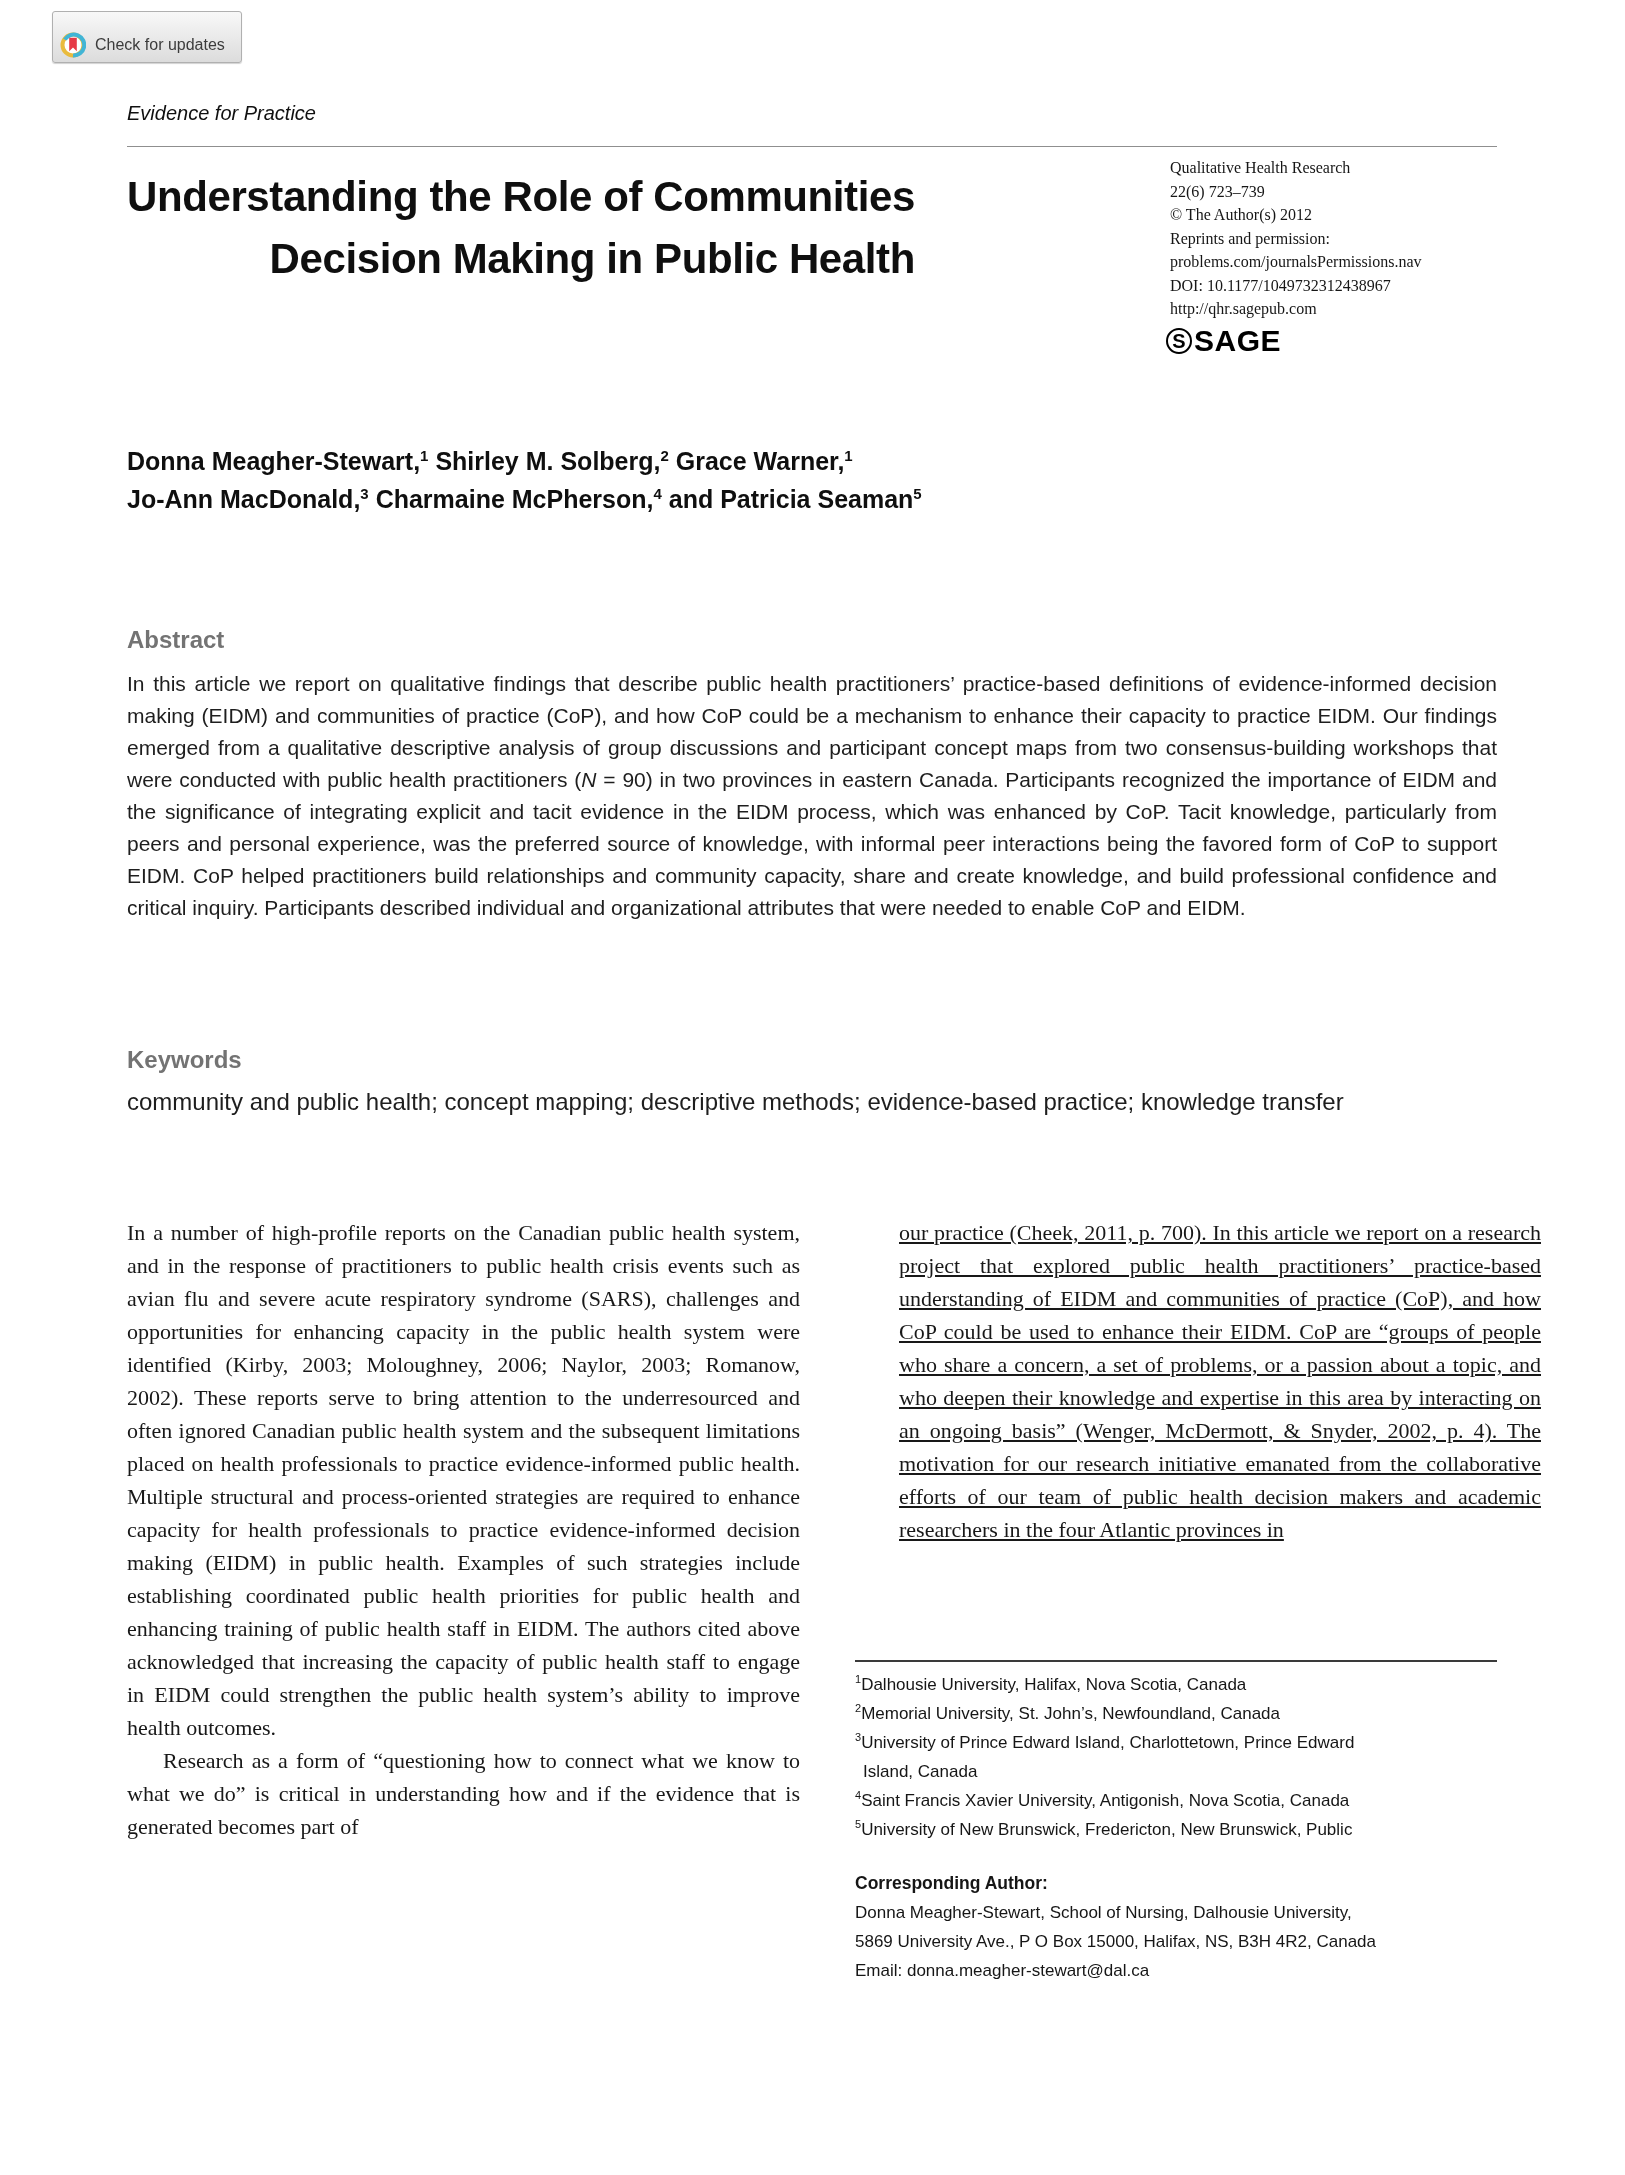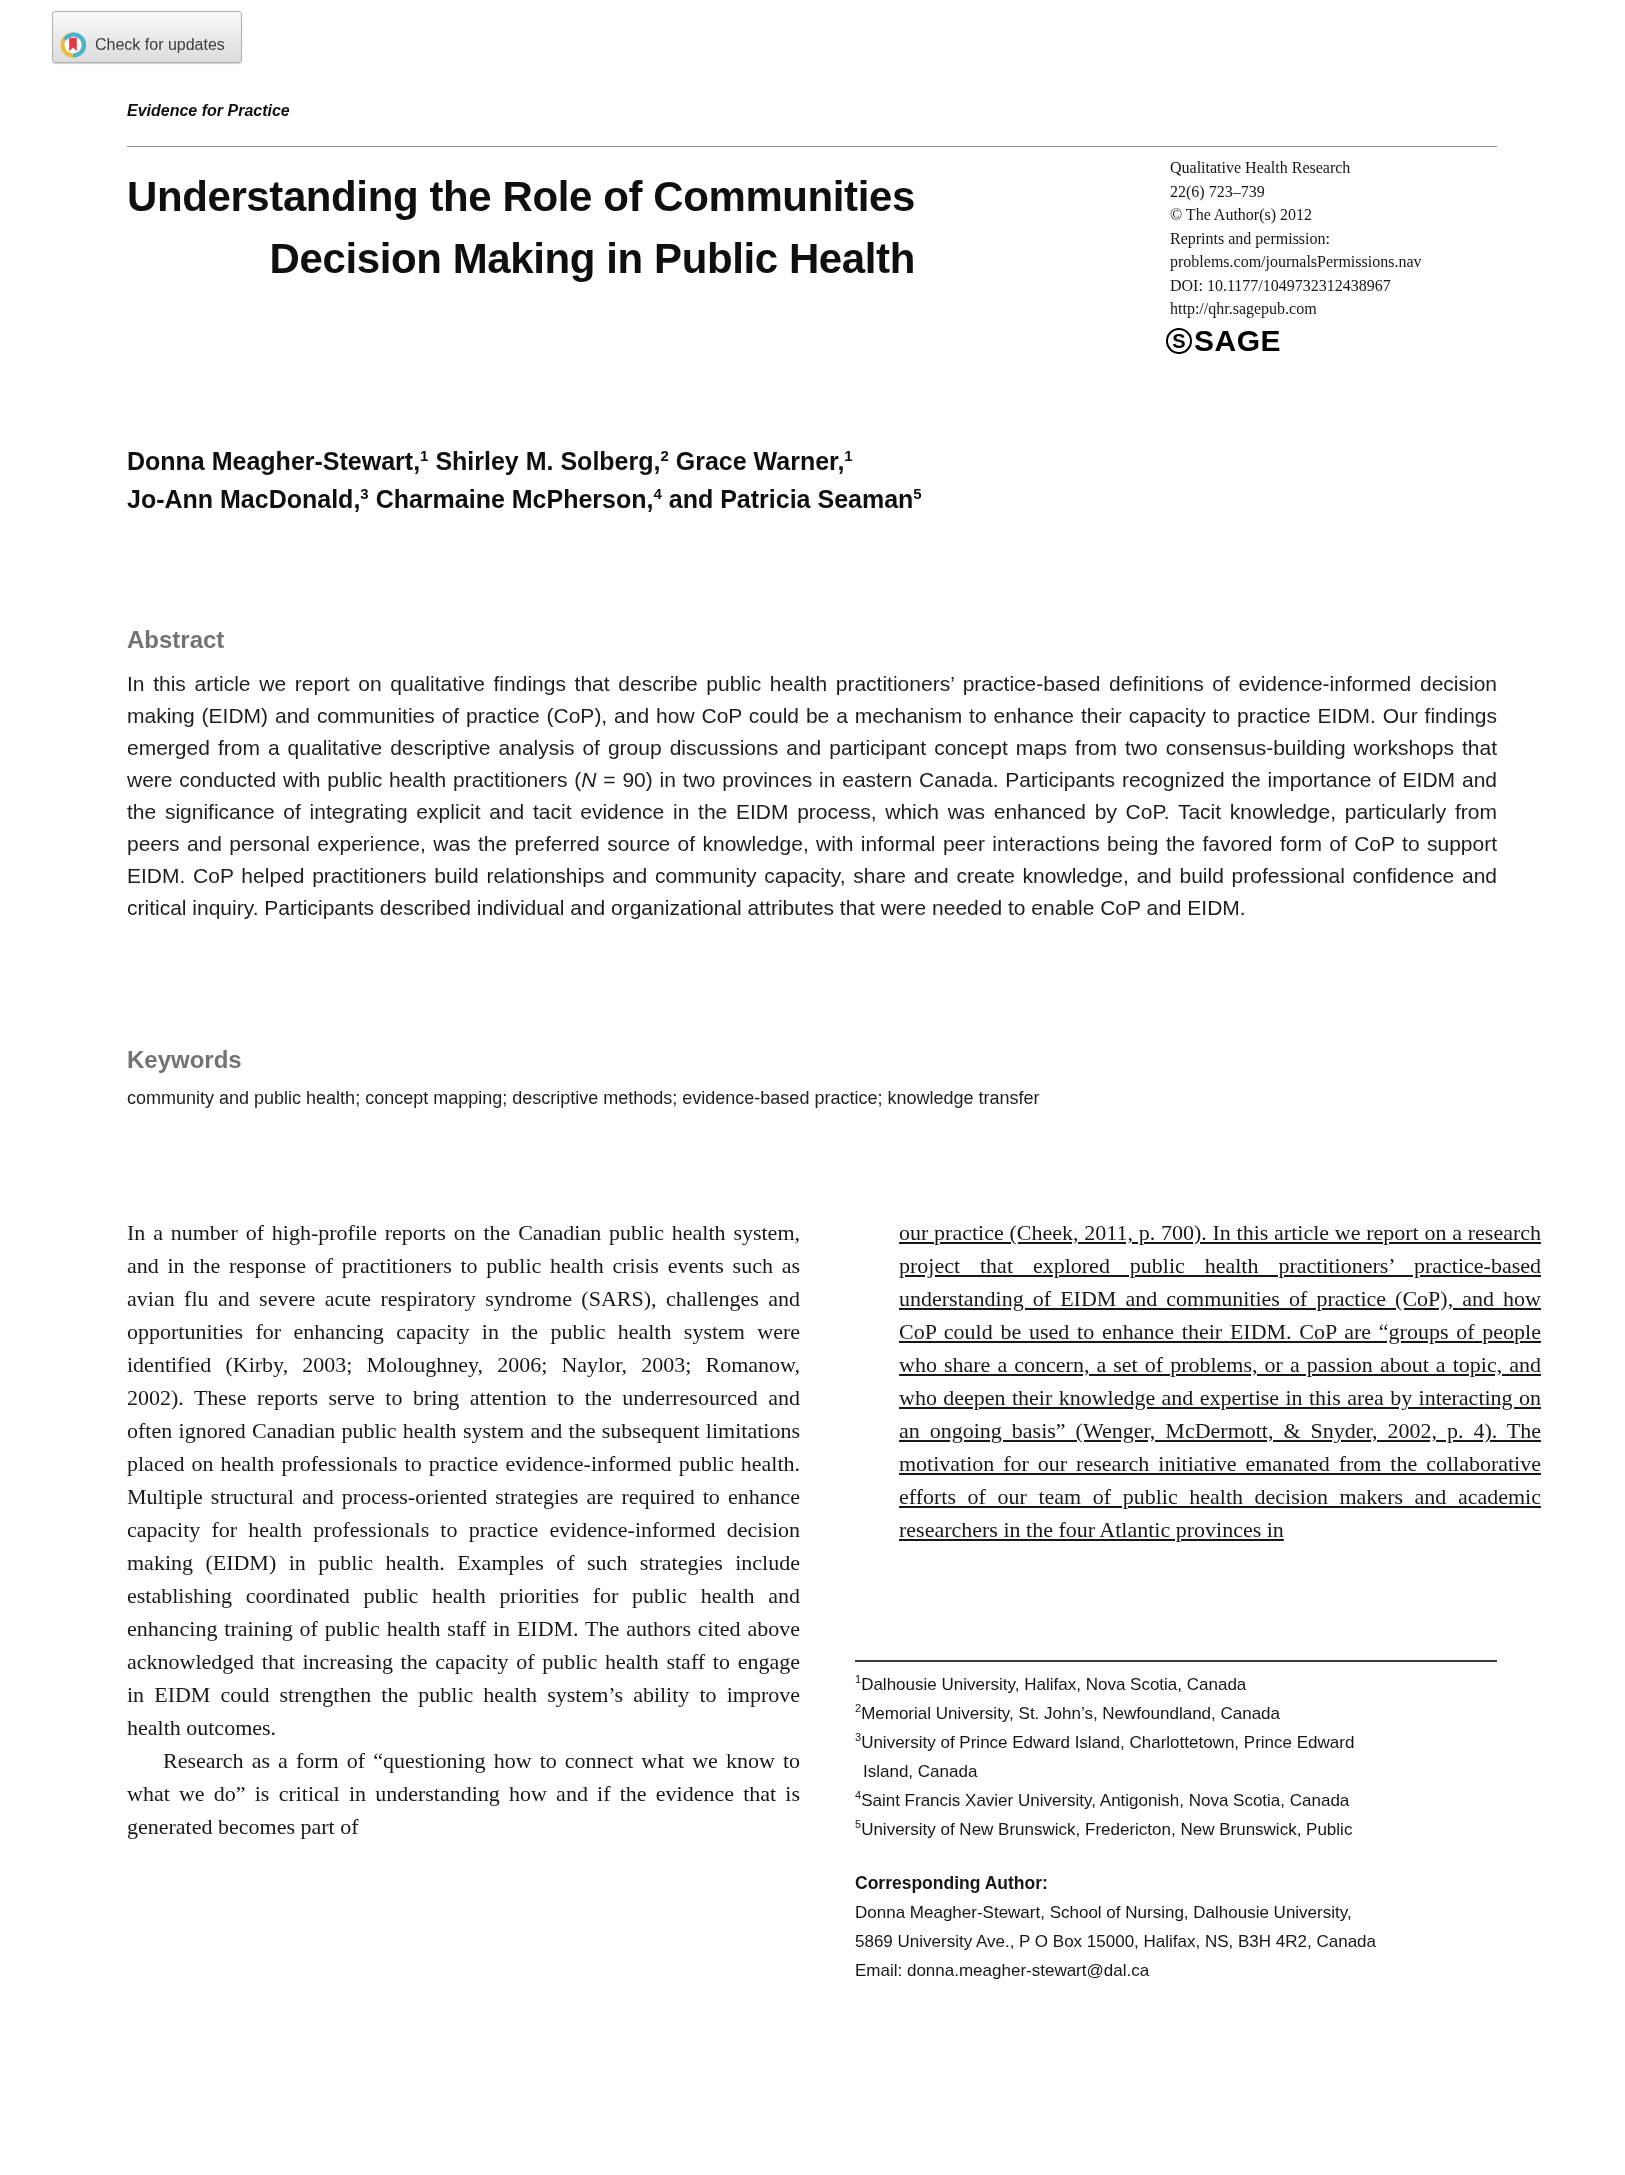--- a/index.html
+++ b/index.html
@@ -8,21 +8,21 @@
 
   
   .check-btn{position:absolute;left:52px;top:11px;height:52px;box-sizing:border-box;
     display:flex;align-items:center;gap:9px;padding:19px 16px 3px 7px;
     border:1px solid #b0b0b0;border-radius:3px;
     background:linear-gradient(#f8f8f8,#dcdcdc);
     box-shadow:0 1px 1px rgba(0,0,0,.18);cursor:pointer;}
   .check-btn .lbl{font-size:16px;color:#3c3c3c;}
 
   
-  .eyebrow{position:absolute;left:127px;top:102px;font-size:16px;font-style:italic;color:#101010;font-weight:bold;}
+  .eyebrow{position:absolute;left:127px;top:102px;font-size:20px;font-style:italic;color:#101010;}
   .header-rule{position:absolute;left:127px;top:146px;width:1370px;height:1px;background:#8f8f8f;}
   .title{position:absolute;left:127px;top:166px;font-size:42px;font-weight:700;
          line-height:62px;letter-spacing:-0.4px;color:#0f0f0f;text-align:right;}
   .journal-info{position:absolute;left:1170px;top:156px;font-size:16px;line-height:23.5px;color:#161616;font-family:Liberation Serif, serif;}
   .journal-info .link{color:#161616;text-decoration:none;}
   .sage-logo{position:absolute;left:1166px;top:324px;display:flex;align-items:center;gap:2px;}
   .sage-circle{width:26px;height:26px;border:2.5px solid #000;border-radius:50%;
     display:flex;align-items:center;justify-content:center;
     font-size:20px;font-weight:800;color:#000;box-sizing:border-box;}
   .sage-text{font-size:30px;font-weight:700;color:#000;letter-spacing:0.5px;}
@@ -32,21 +32,21 @@
            line-height:38px;color:#0f0f0f;}
   sup{font-size:58%;line-height:0;}
   .authors sup{font-size:15px;}
 
   
   .section-heading{position:absolute;left:127px;font-size:24px;font-weight:700;color:#737373;}
   .abstract-heading{top:626px;}
   .abstract-body{position:absolute;left:127px;top:668px;width:1370px;
     font-size:21px;line-height:32px;text-align:justify;color:#1e1e1e;}
   .keywords-heading{top:1046px;}
-  .keywords-text{position:absolute;left:127px;top:1088px;width:1370px;font-size:18px;color:#1e1e1e;}
+  .keywords-text{position:absolute;left:127px;top:1088px;width:1370px;font-size:24px;color:#1e1e1e;}
 
   
   .bodycol{position:absolute;top:1216px;font-family:"Liberation Serif",serif;
     font-size:22px;line-height:33px;text-align:justify;color:#181818;}
   .col1{left:127px;width:673px;}
   .col2{left:899px;width:642px;text-decoration:underline;}
   .bodycol p{margin:0;}
   .col1 p + p{text-indent:36px;}
 
   

